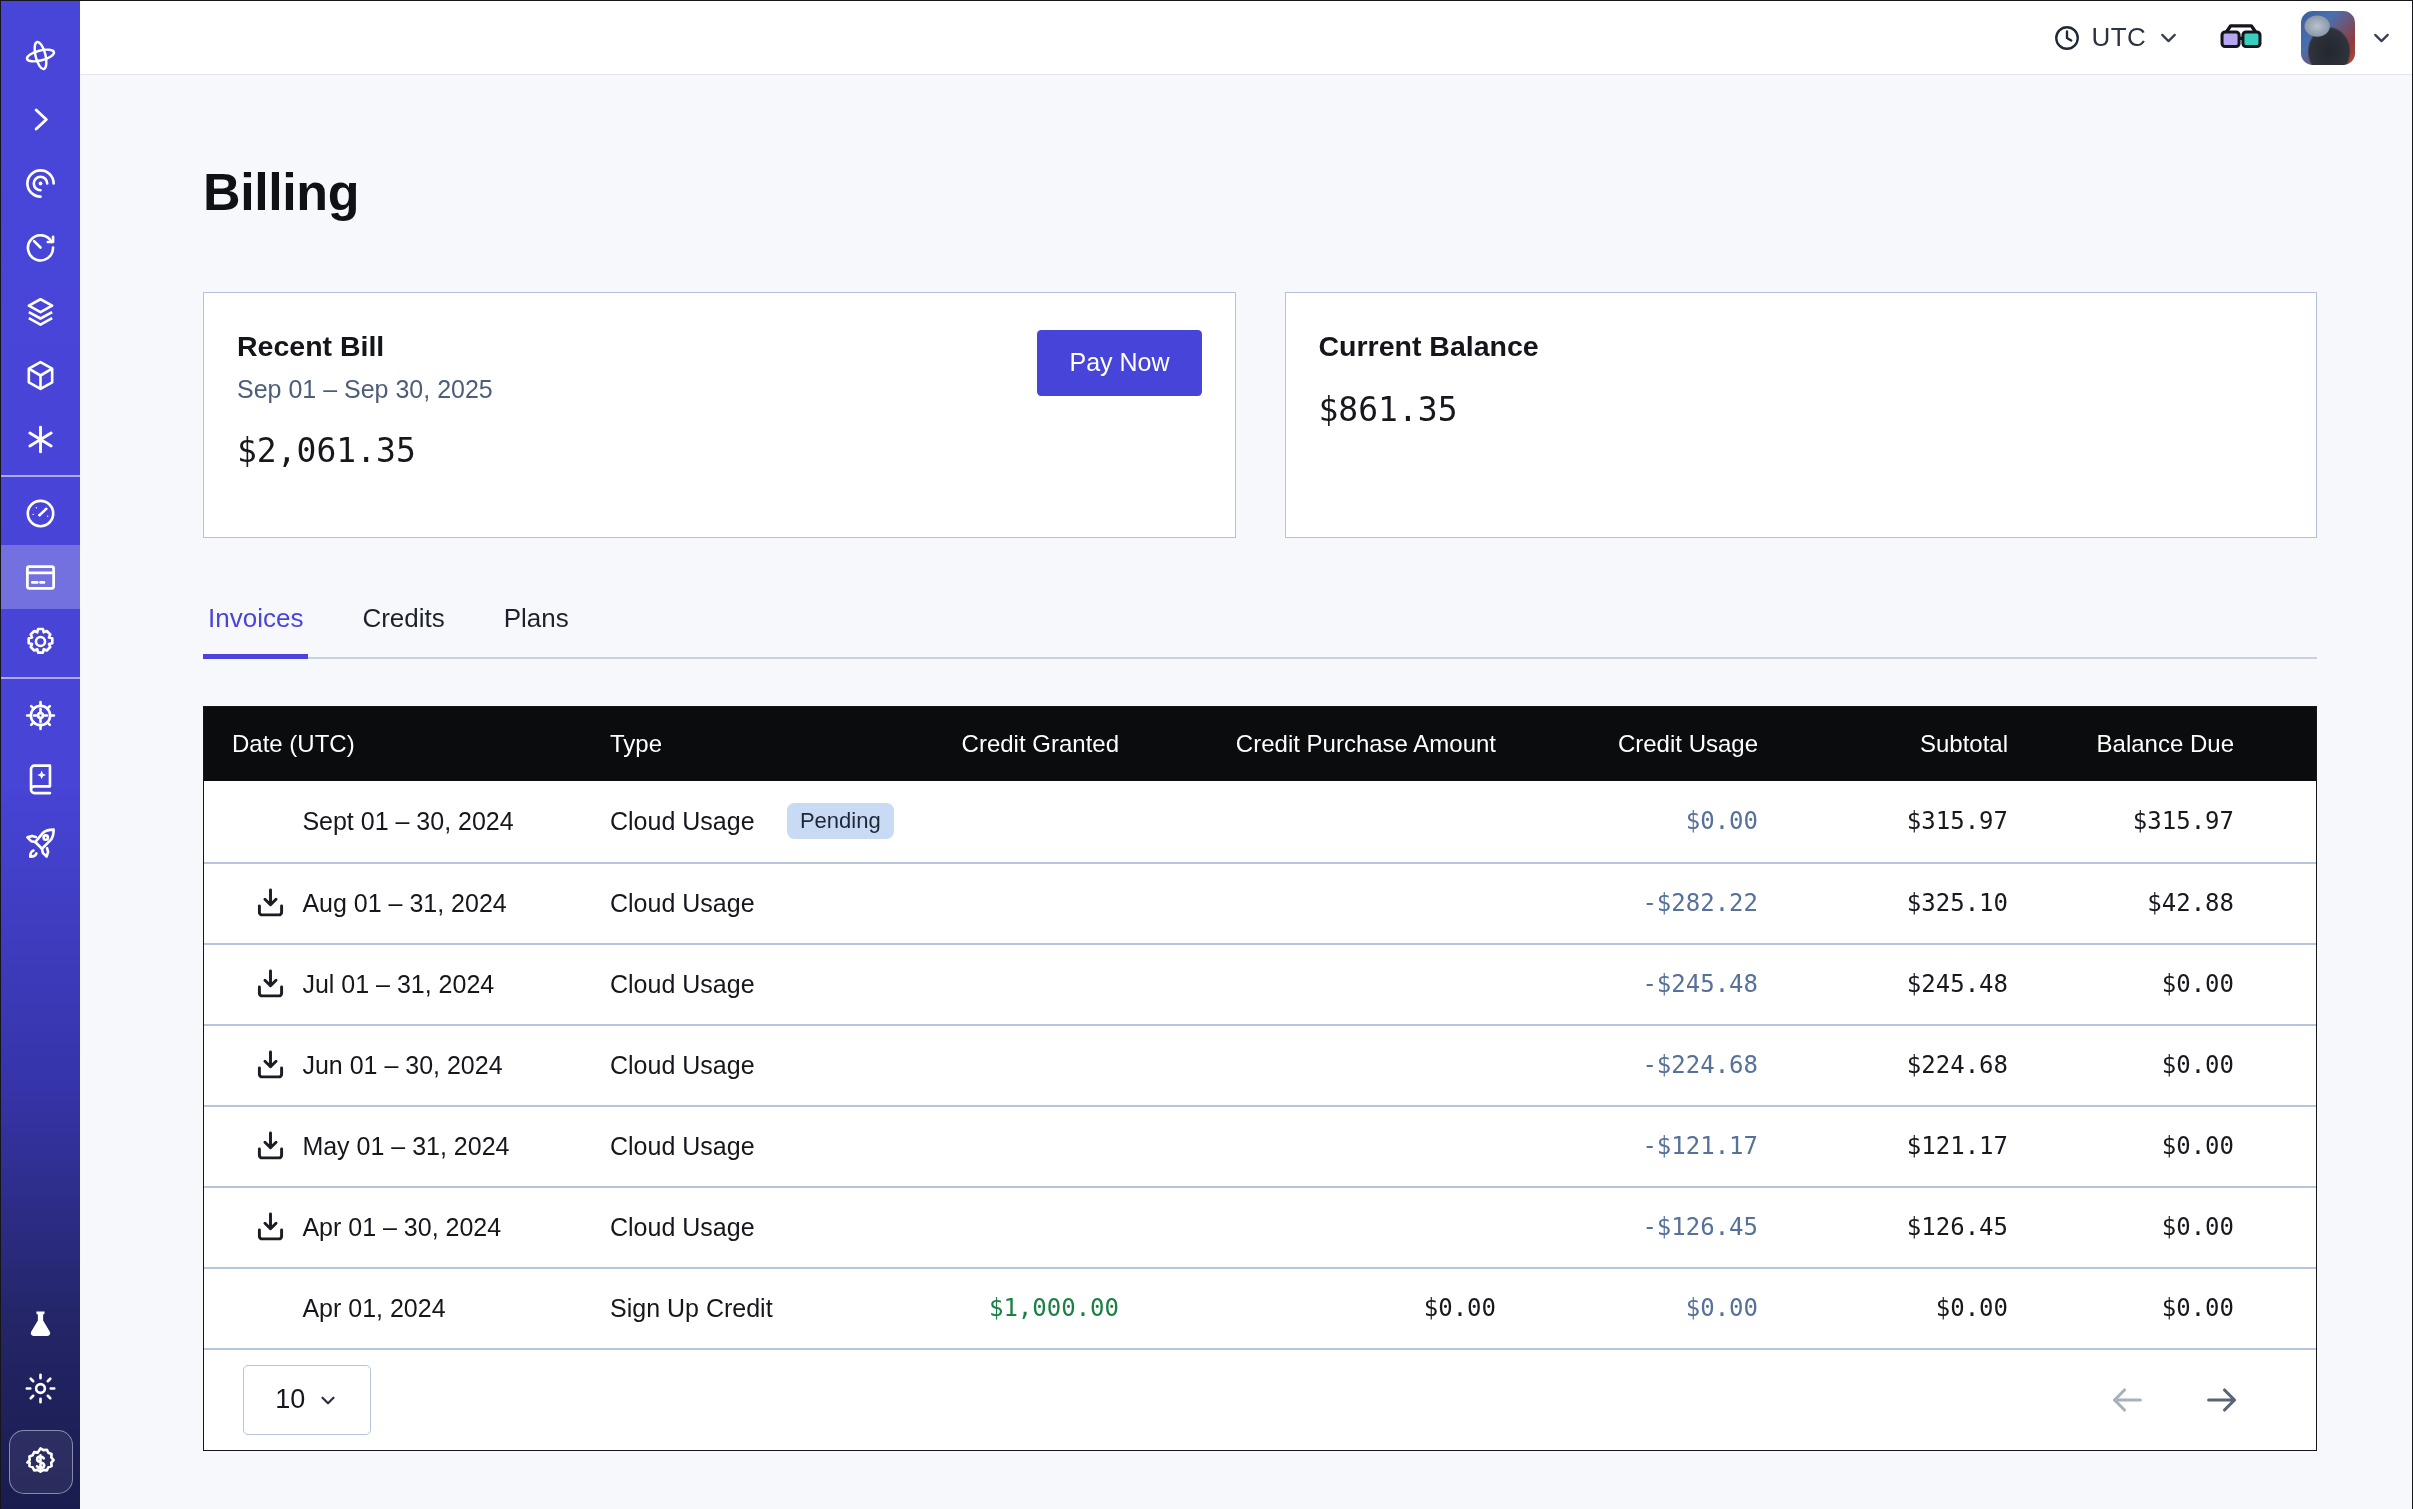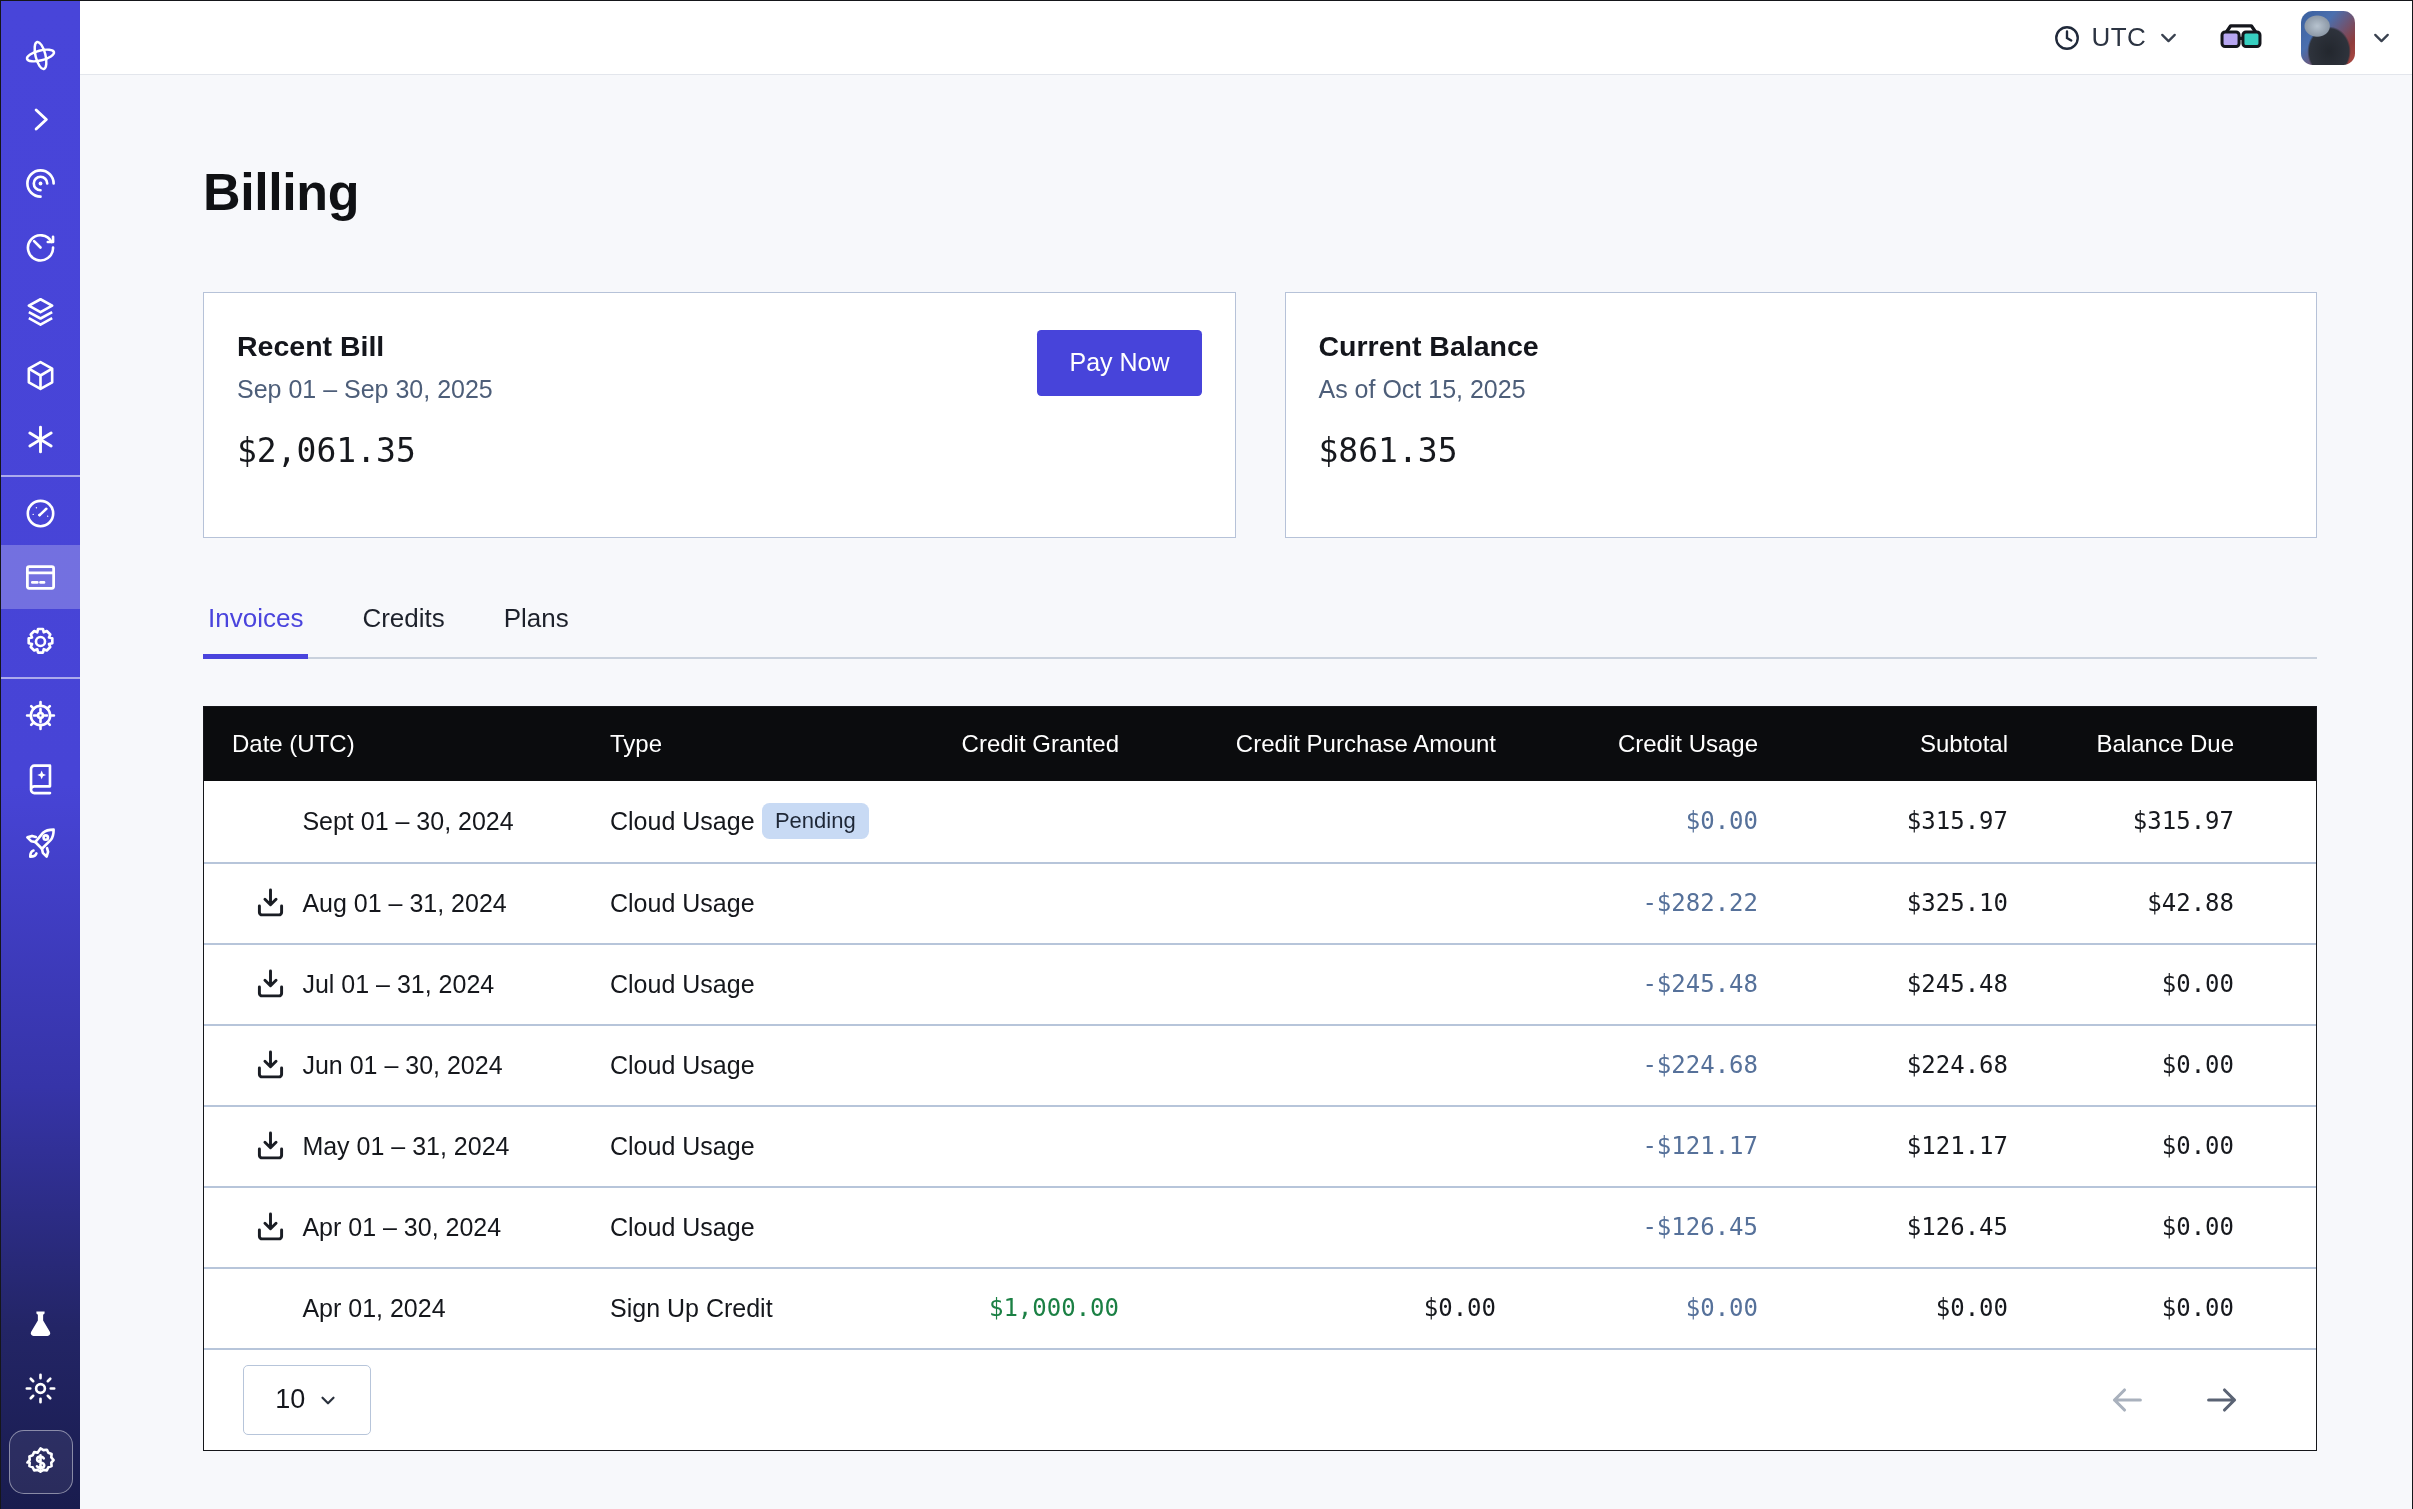--- a/index.html
+++ b/index.html
@@ -110,21 +110,21 @@
   }
   .thead { background: #0b0c0e; color: #fff; height: 74px; font-size: 24px; font-weight: 500; }
   .hcell { white-space: nowrap; }
   .c3, .c4, .c5, .c6, .c7 { justify-self: end; text-align: right; }
 
   .trow { height: 81px; font-size: 25px; }
   .trow + .trow { border-top: 2.5px solid #b7c5da; }
   .cell-date { display: flex; align-items: center; gap: 13.4px; padding-left: 20px; }
   .dl-icon { width: 37px; height: 37px; color: #1a1d24; cursor: pointer; flex: 0 0 auto; }
   .dl-icon.hidden { visibility: hidden; cursor: default; }
-  .cell-type { display: flex; align-items: center; gap: 7px; }
+  .cell-type { display: flex; align-items: center; gap: 32px; }
   .pending-badge {
     background: #c8daf4; color: #1e2736; font-size: 22px; font-weight: 500;
     padding: 6.7px 13.4px; border-radius: 7.5px; line-height: 1;
   }
   .amount { font-family: "DejaVu Sans Mono", monospace; font-size: 24px; color: #17191e; }
   .amount.usage { color: #56719a; }
   .amount.green { color: #1b8044; }
 
   .tfoot {
     height: 102px; border-top: 2.5px solid #b7c5da;
@@ -299,21 +299,20 @@
 
       <section class="cards">
           <div class="card">
     <div class="card-title">Recent Bill</div>
     <div class="card-sub">Sep 01 – Sep 30, 2025</div>
     <div class="card-amount">$2,061.35</div>
     <button class="paynow">Pay Now</button>
   </div>
           <div class="card">
     <div class="card-title">Current Balance</div>
-    <div class="card-sub">As of Oct 15, 2025</div>
     <div class="card-amount">$861.35</div>
 
   </div>
         </section>
 
       <nav class="tabs">
           <div class="tab active">Invoices</div>
           <div class="tab">Credits</div>
           <div class="tab">Plans</div>
         </nav>

